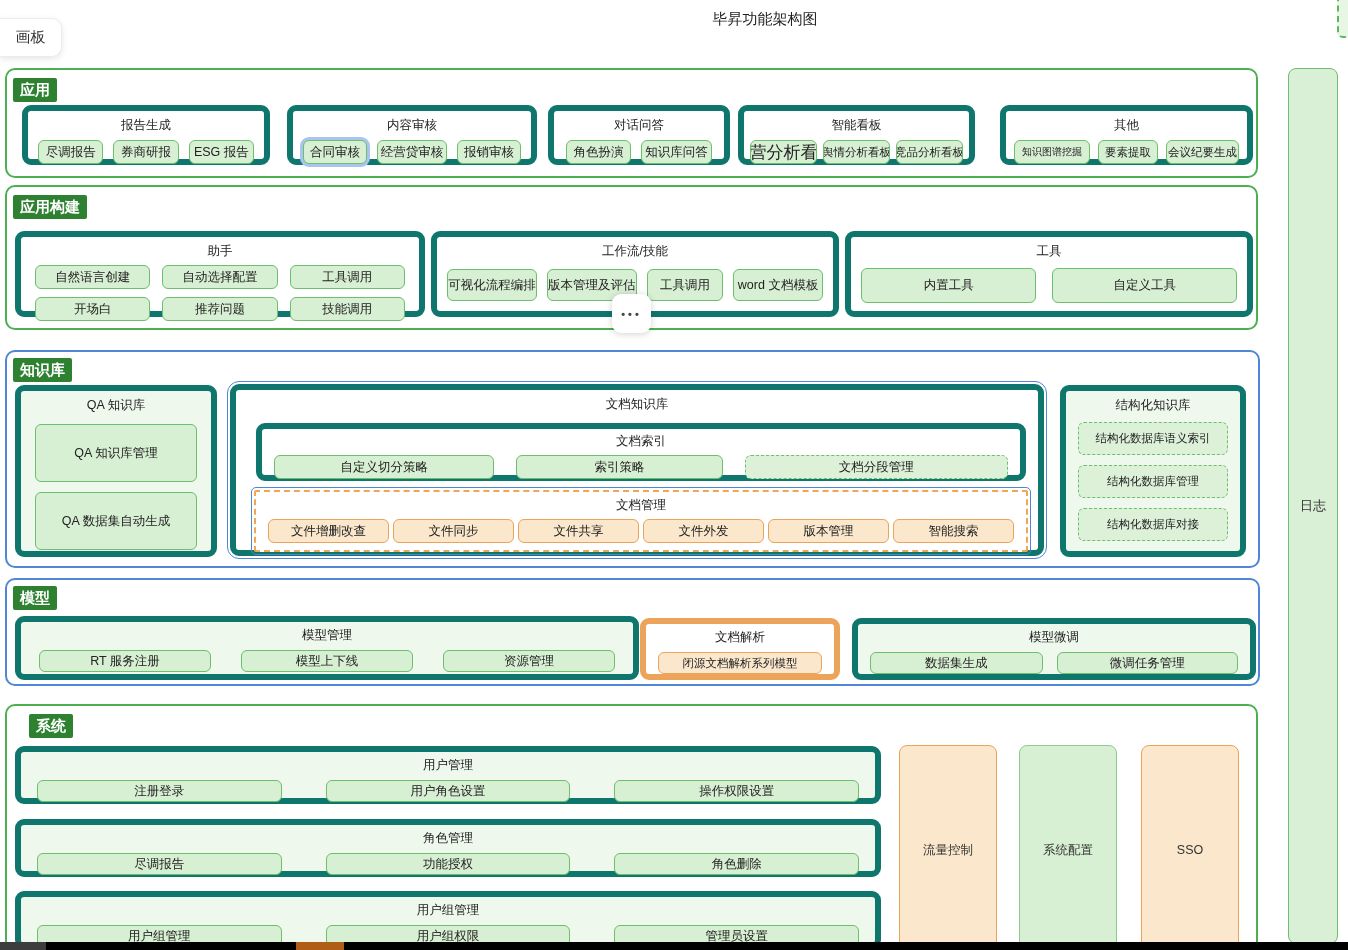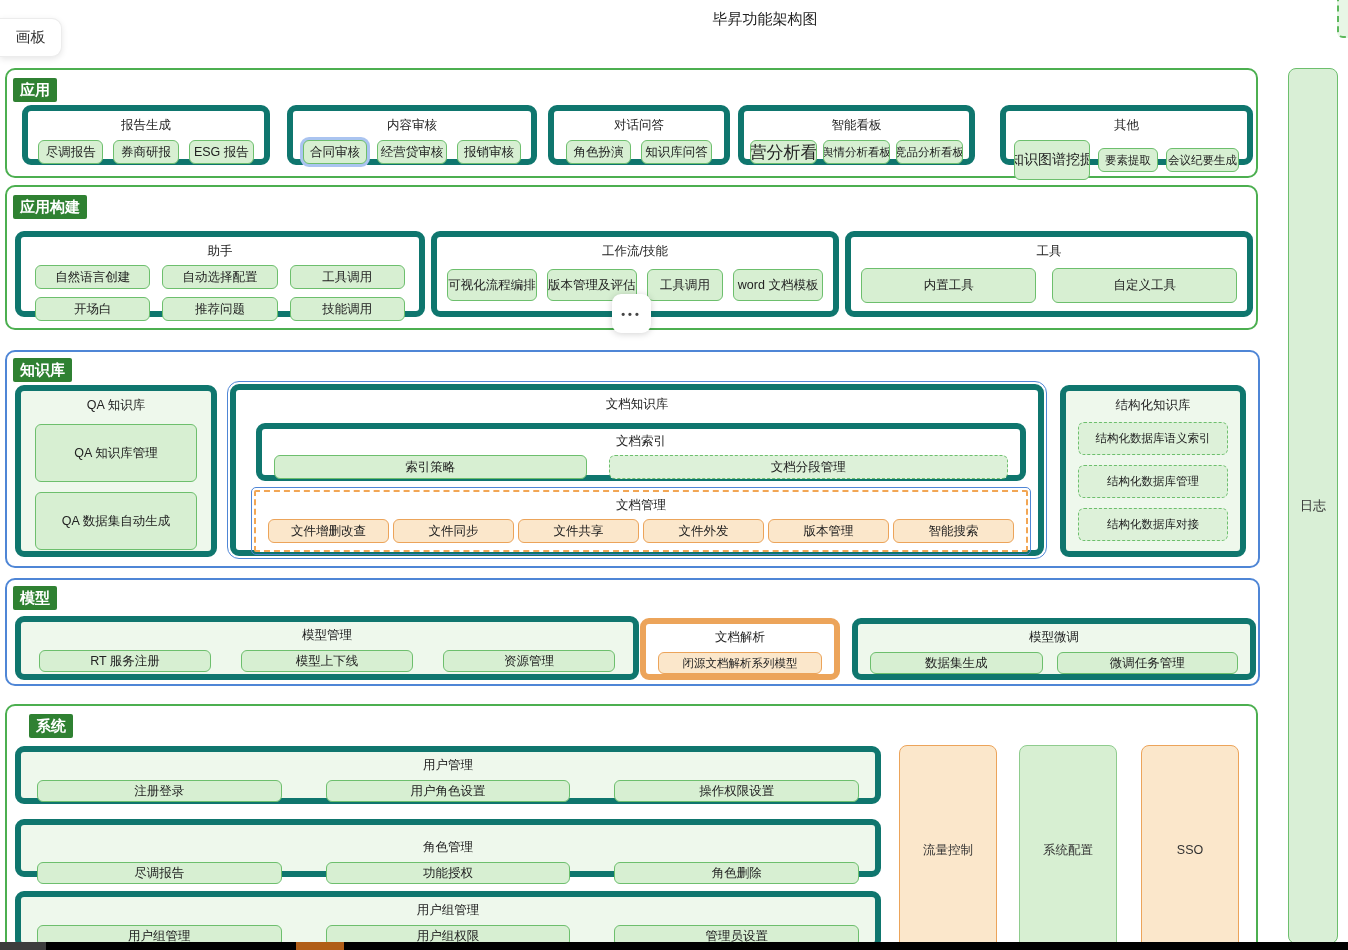--- a/index.html
+++ b/index.html
@@ -103,21 +103,21 @@
       <div class="row" style="gap:6px;padding:6px 6px 0">
         <div class="btn" style="flex:1;height:24px;font-size:17px">经营分析看板</div>
         <div class="btn" style="flex:1;height:24px;font-size:11.5px">舆情分析看板</div>
         <div class="btn" style="flex:1;height:24px;font-size:11.5px">竞品分析看板</div>
       </div>
     </div>
 
     <div class="group" style="left:993px;top:35px;width:253px;height:60px">
       <div class="gtitle">其他</div>
       <div class="row" style="gap:8px;padding:6px 8px 0">
-        <div class="btn" style="flex:1.15;height:40px;font-size:14px">知识图谱挖掘</div>
+        <div class="btn" style="flex:1.15;height:24px;font-size:10px">知识图谱挖掘</div>
         <div class="btn" style="flex:0.9;height:24px;font-size:11.5px">要素提取</div>
         <div class="btn" style="flex:1.1;height:24px;font-size:11.5px">会议纪要生成</div>
       </div>
     </div>
   </div>
 
   <div class="section" style="left:5px;top:185px;width:1253px;height:145px">
     <div class="chip" style="left:6px;top:8px">应用构建</div>
 
     <div class="group" style="left:8px;top:44px;width:410px;height:86px">
@@ -163,20 +163,21 @@
         <div class="btn">QA 数据集自动生成</div>
       </div>
     </div>
 
     <div class="group blue-outline" style="left:223px;top:32px;width:814px;height:172px">
       <div class="gtitle">文档知识库</div>
 
       <div class="group" style="left:20px;top:33px;width:770px;height:58px">
         <div class="gtitle" style="padding-top:4px">文档索引</div>
         <div class="row" style="gap:22px;padding:5px 12px 0">
+          <div class="btn" style="flex:1.07;height:24px">自定义切分策略</div>
           <div class="btn" style="flex:1;height:24px">索引策略</div>
           <div class="btn dashed" style="flex:1.28;height:24px">文档分段管理</div>
         </div>
       </div>
 
       <div class="group dashed-orange blue-outline" style="left:18px;top:100px;width:774px;height:62px;border-radius:2px">
         <div class="gtitle" style="padding-top:5px">文档管理</div>
         <div class="row" style="gap:4px;padding:5px 12px 0">
           <div class="btn orange" style="flex:1;height:24px">文件增删改查</div>
           <div class="btn orange" style="flex:1;height:24px">文件同步</div>
@@ -232,21 +233,21 @@
     <div class="group tint" style="left:8px;top:40px;width:866px;height:58px">
       <div class="gtitle" style="padding-top:5px">用户管理</div>
       <div class="row" style="gap:44px;padding:6px 16px 0">
         <div class="btn" style="flex:1;height:22px">注册登录</div>
         <div class="btn" style="flex:1;height:22px">用户角色设置</div>
         <div class="btn" style="flex:1;height:22px">操作权限设置</div>
       </div>
     </div>
 
     <div class="group tint" style="left:8px;top:113px;width:866px;height:58px">
-      <div class="gtitle" style="padding-top:14px">角色管理</div>
+      <div class="gtitle" style="padding-top:5px">角色管理</div>
       <div class="row" style="gap:44px;padding:6px 16px 0">
         <div class="btn" style="flex:1;height:22px">尽调报告</div>
         <div class="btn" style="flex:1;height:22px">功能授权</div>
         <div class="btn" style="flex:1;height:22px">角色删除</div>
       </div>
     </div>
 
     <div class="group tint" style="left:8px;top:185px;width:866px;height:58px">
       <div class="gtitle" style="padding-top:5px">用户组管理</div>
       <div class="row" style="gap:44px;padding:6px 16px 0">

